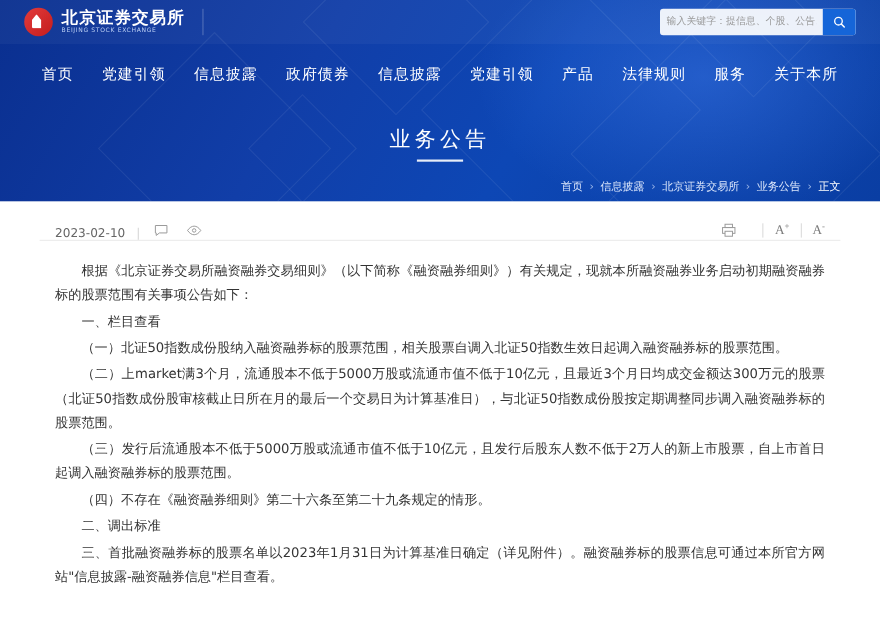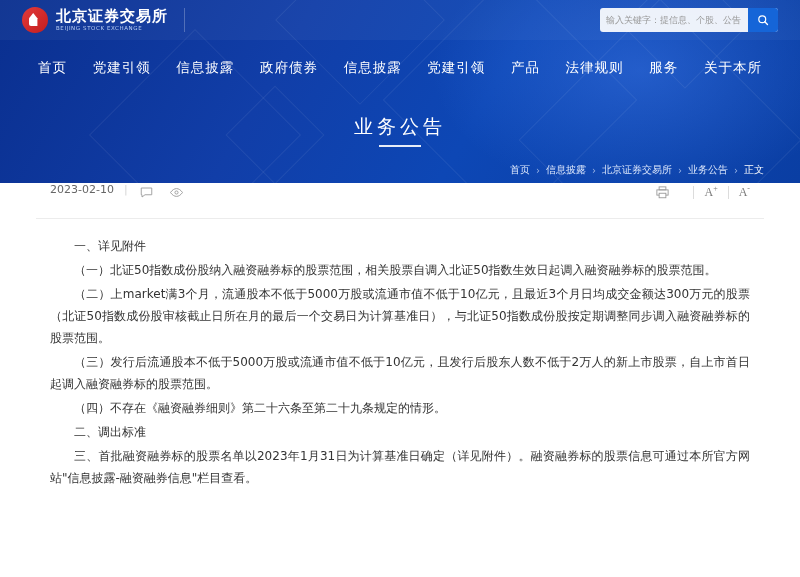--- a/index.html
+++ b/index.html
@@ -196,21 +196,21 @@
     font-size: 16px;
     color: #1a1a1a;
     font-weight: bold;
     letter-spacing: 0.5px;
     padding-left: 14px;
   }
   .meta-row {
     margin: 0 36px;
     height: 36px;
     display: flex;
-    align-items: flex-start;
+    align-items: flex-end;
     border-bottom: 1px solid #ececec;
     padding-left: 14px;
   }
   .meta-date { color: #666; font-size: 11px; }
   .meta-sep { color: #d6d6d6; margin: 0 10px; font-size: 11px; }
   .meta-icon {
     width: 18px; height: 18px;
     margin-right: 12px;
     color: #9a9a9a;
     display: inline-flex;
@@ -335,21 +335,22 @@
         </svg>
       </span>
       <span class="vline"></span>
       <span class="fsize"><span>A</span><sup>+</sup></span>
       <span class="vline"></span>
       <span class="fsize"><span>A</span><sup>-</sup></span>
     </span>
   </div>
 
   <div class="article-body">
-    <p class="indent">一、详见附件</p>
+    <p class="indent">根据《北京证券交易所融资融券交易细则》（以下简称《融资融券细则》）有关规定，现就本所融资融券业务启动初期融资融券标的股票范围有关事项公告如下：</p>
+    <p class="indent">一、栏目查看</p>
     <p class="indent">（一）北证50指数成份股纳入融资融券标的股票范围，相关股票自调入北证50指数生效日起调入融资融券标的股票范围。</p>
     <p class="indent">（二）上market满3个月，流通股本不低于5000万股或流通市值不低于10亿元，且最近3个月日均成交金额达300万元的股票（北证50指数成份股审核截止日所在月的最后一个交易日为计算基准日），与北证50指数成份股按定期调整同步调入融资融券标的股票范围。</p>
     <p class="indent">（三）发行后流通股本不低于5000万股或流通市值不低于10亿元，且发行后股东人数不低于2万人的新上市股票，自上市首日起调入融资融券标的股票范围。</p>
     <p class="indent">（四）不存在《融资融券细则》第二十六条至第二十九条规定的情形。</p>
     <p class="indent">二、调出标准</p>
     <p class="indent">三、首批融资融券标的股票名单以2023年1月31日为计算基准日确定（详见附件）。融资融券标的股票信息可通过本所官方网站"信息披露-融资融券信息"栏目查看。</p>
 
   </div>
 
 </div>

